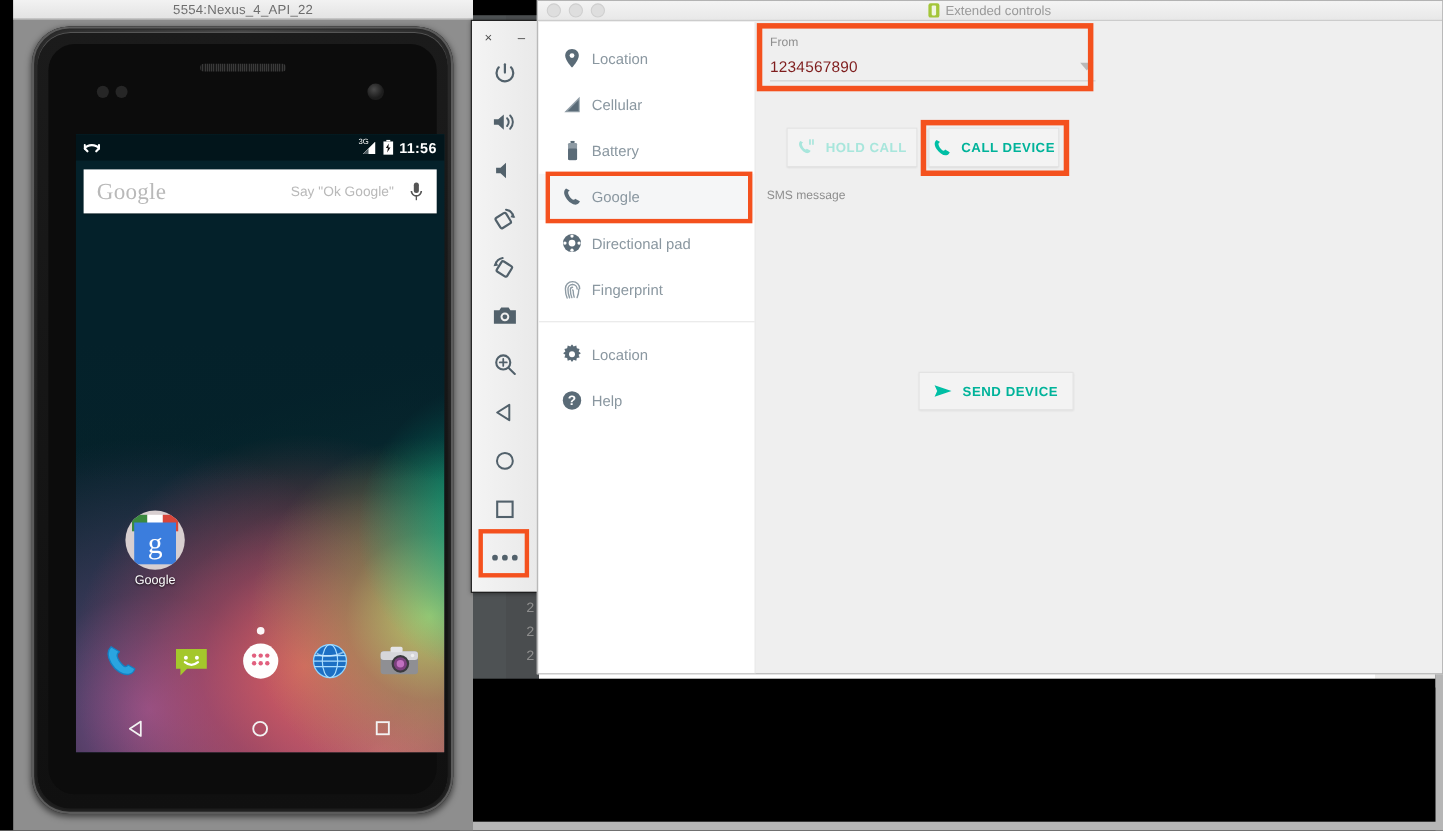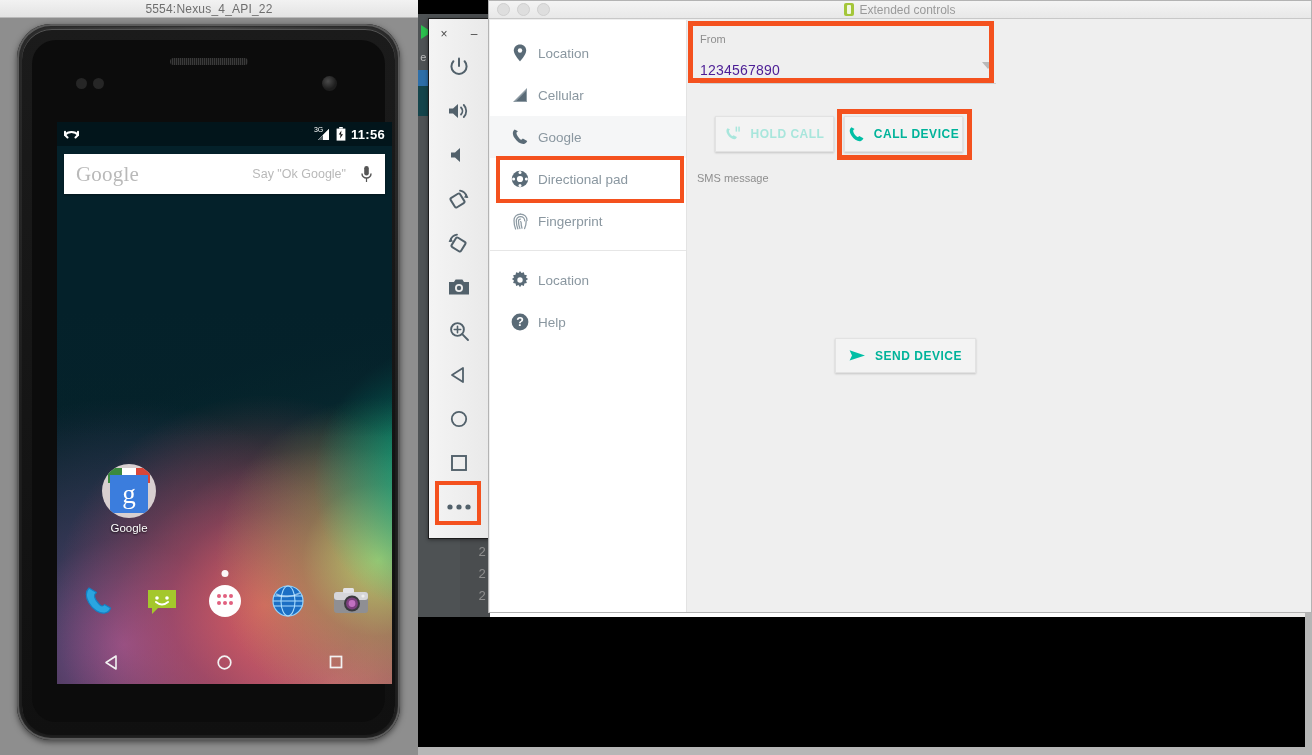--- a/index.html
+++ b/index.html
@@ -22,21 +22,21 @@
   #ide-e-char{position:absolute;left:420px;top:52px;color:#b9b9b9;font-size:11px;
      font-family:"Liberation Mono",monospace;}
   #ide-blue-tab{position:absolute;left:418px;top:70px;width:14px;height:16px;background:#2d6ea8;}
   #ide-teal{position:absolute;left:418px;top:86px;width:42px;height:30px;background:#14444b;}
   #ide-rightpad{position:absolute;left:1250px;top:14px;width:55px;height:611px;background:#edeceb;}
   #ide-bottom-black{position:absolute;left:418px;top:617px;width:887px;height:130px;background:#000;}
   #ide-scroll-right{position:absolute;left:1305px;top:0;width:7px;height:755px;background:#b6b6b6;}
   #ide-bottom-bar{position:absolute;left:418px;top:747px;width:894px;height:8px;background:#b6b6b6;}
 
   
-  #emulator-window{position:absolute;left:0;top:0;width:418px;height:755px;background:#8e8e8e;}
+  #emulator-window{position:absolute;left:12px;top:0;width:418px;height:755px;background:#8e8e8e;}
   #emulator-titlebar{position:absolute;left:0;top:0;width:418px;height:17px;
      background:linear-gradient(#f2f2f2,#e3e3e3);border-bottom:1px solid #b9b9b9;
      display:flex;align-items:center;justify-content:center;}
   #emulator-title-text{font-size:12px;color:#6e6e6e;letter-spacing:.2px;}
 
   
   #phone-body{position:absolute;left:17px;top:24px;width:383px;height:716px;border-radius:34px;
      background:
        radial-gradient(120% 60% at 50% 0%, #4c4c4c 0%, #2b2b2b 40%, #1c1c1c 100%);
      box-shadow:0 2px 6px rgba(0,0,0,.55), inset 0 0 0 2px #5b5b5b, inset 0 0 2px 3px #272727;}
@@ -135,21 +135,21 @@
   .side-sep{height:1px;background:#e6e6e6;margin:8px 0;}
   #side-phone-highlight{position:absolute;left:7px;top:155px;width:188px;height:47px;
      border:4px solid #f4511e;box-sizing:border-box;pointer-events:none;}
 
   
   #ext-main{position:absolute;left:198px;top:19px;right:1px;bottom:1px;background:#efefef;}
   #from-group{position:absolute;left:13px;top:13px;width:296px;}
   #from-label{font-size:11px;color:#8e8e8e;margin-bottom:7px;}
   #from-row{display:flex;align-items:center;justify-content:space-between;
      border-bottom:1px solid #cfcfcf;padding-bottom:5px;}
-  #from-value{font-size:14px;color:#4c1d95;letter-spacing:.2px;margin-top:10px;}
+  #from-value{font-size:14px;color:#7f1d1d;letter-spacing:.2px;}
   #from-caret{width:0;height:0;border-left:6px solid transparent;border-right:6px solid transparent;
      border-top:7px solid #b9b9b9;margin-right:2px;}
   #from-highlight{position:absolute;left:1px;top:1px;width:306px;height:62px;
      border:5px solid #f4511e;box-sizing:border-box;pointer-events:none;}
 
   .mat-btn{height:36px;background:#f3f3f3;border:1px solid #e2e2e2;display:flex;align-items:center;
      justify-content:center;gap:9px;box-shadow:0 1px 2px rgba(0,0,0,.18);
      font-size:12px;font-weight:bold;letter-spacing:.5px;color:#00b39a;box-sizing:border-box;}
   #hold-call-btn{position:absolute;left:28px;top:96px;width:119px;color:#a8e6dc;}
   #call-device-btn{position:absolute;left:157px;top:96px;width:119px;}
@@ -441,20 +441,30 @@
       <div class="side-item">
         <span class="side-icon">
           <svg width="16" height="16" viewBox="0 0 16 16">
               <polygon points="15,1 15,15 1,15" fill="#8e9ba4"></polygon>
               <polygon points="14,4 14,14 4.2,14" fill="#5a6b77"></polygon>
             </svg>
         </span>
         <span>Cellular</span>
       </div>
 
+      <div class="side-item">
+        <span class="side-icon">
+          <svg width="11" height="18" viewBox="0 0 11 18">
+              <rect x="3.6" y="0" width="3.8" height="2" rx="0.6" fill="#5a6b77"></rect>
+              <rect x="1.4" y="2" width="8.2" height="15.6" rx="1.2" fill="#8e9ba4"></rect>
+              <rect x="1.4" y="7" width="8.2" height="10.6" rx="1.2" fill="#5a6b77"></rect>
+            </svg>
+        </span>
+        <span>Battery</span>
+      </div>
 
       <div class="side-item selected">
         <span class="side-icon">
           <svg width="18" height="18" viewBox="0 0 18 18">
               <path d="M3.6 1.4 C1.6 3, 1 6, 3.6 10 C6.2 14, 10 16.4, 13 16 C14.6 15.7, 15.8 14.3, 16.2 13 L11.8 10.6 C10.9 12, 9.9 12, 8.6 10.7 C7 9.1, 5.8 7.2, 5.5 5.6 C5.3 4.4, 5.9 3.8, 7 3.2 Z" fill="#5a6b77"></path>
             </svg>
         </span>
         <span>Google</span>
       </div>
 

